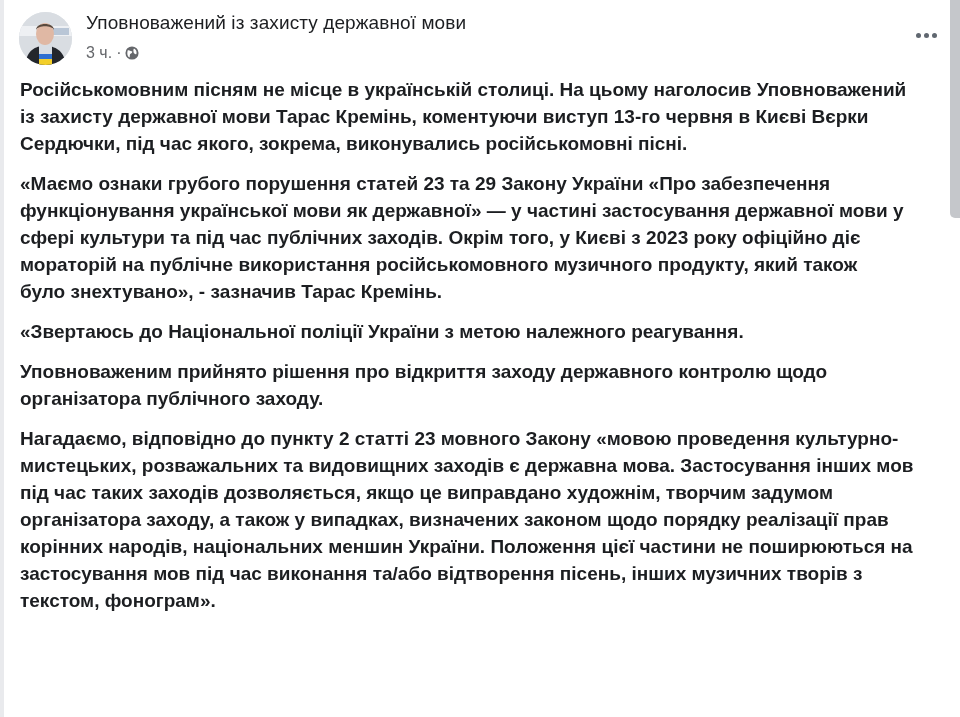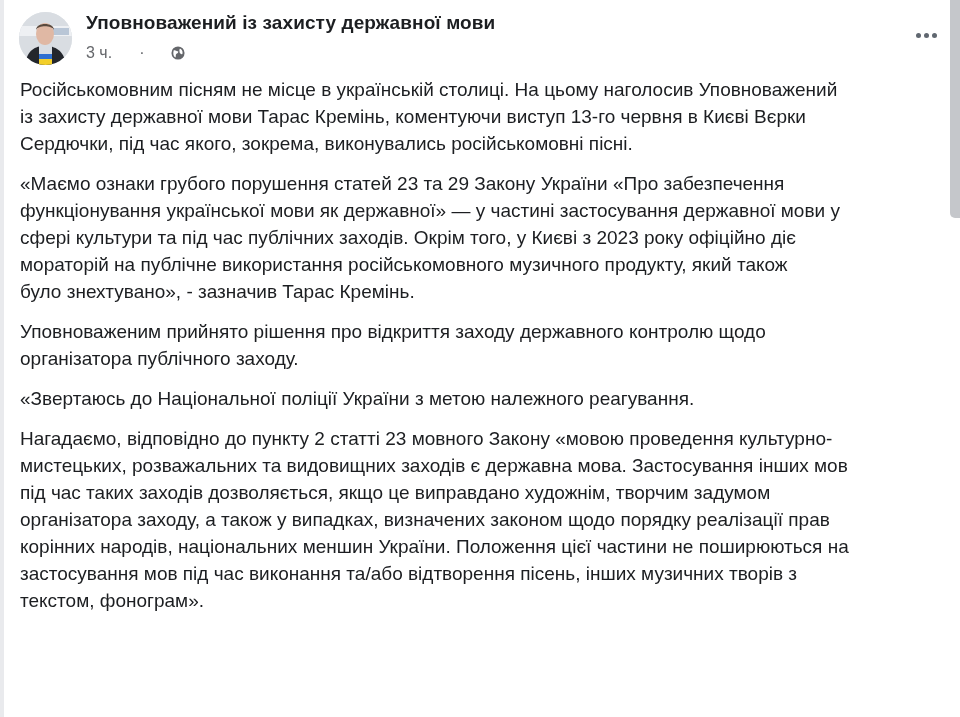--- a/index.html
+++ b/index.html
@@ -45,34 +45,33 @@
     width: 53px; height: 53px;
     border-radius: 50%;
     overflow: hidden;
     background: #dfe3e8;
   }
   .avatar svg { display: block; }
   .author-name {
     position: absolute;
     left: 86px; top: 12px;
     font-size: 19px;
-    font-weight: bold;
+    font-weight: normal;
     color: #1c1e21;
     letter-spacing: 0.1px;
     white-space: nowrap;
   }
   .meta-row {
     position: absolute;
     left: 86px; top: 42px;
     height: 22px;
     display: flex;
     align-items: center;
     color: #65676b;
     font-size: 16px;
-    gap: 23px;
   }
   .meta-row .sep { margin: 0 4px; }
   .globe {
     display: inline-block;
     width: 14px; height: 14px;
   }
   .more-button {
     position: absolute;
     left: 908px; top: 23px;
     width: 36px; height: 24px;
@@ -91,20 +90,21 @@
     position: absolute;
     left: 20px; top: 76px;
     width: 930px;
     font-size: 19px;
     line-height: 27px;
     color: #1c1e21;
   }
   .post-body p {
     margin: 0 0 13px 0;
     white-space: pre-line;
+    font-weight: bold;
   }
 </style>
 </head>
 <body>
 
 <div class="left-strip"></div>
 
 <div class="scrollbar-track">
   <div class="scrollbar-thumb"></div>
 </div>
@@ -144,23 +144,23 @@
 
 <div class="post-body">
   <p>Російськомовним пісням не місце в українській столиці. На цьому наголосив Уповноважений
 із захисту державної мови Тарас Кремінь, коментуючи виступ 13-го червня в Києві Вєрки
 Сердючки, під час якого, зокрема, виконувались російськомовні пісні.</p>
   <p>«Маємо ознаки грубого порушення статей 23 та 29 Закону України «Про забезпечення
 функціонування української мови як державної» — у частині застосування державної мови у
 сфері культури та під час публічних заходів. Окрім того, у Києві з 2023 року офіційно діє
 мораторій на публічне використання російськомовного музичного продукту, який також
 було знехтувано», - зазначив Тарас Кремінь.</p>
+  <p>«Звертаюсь до Національної поліції України з метою належного реагування.</p>
   <p>Уповноваженим прийнято рішення про відкриття заходу державного контролю щодо
 організатора публічного заходу.</p>
-  <p>«Звертаюсь до Національної поліції України з метою належного реагування.</p>
   <p>Нагадаємо, відповідно до пункту 2 статті 23 мовного Закону «мовою проведення культурно-
 мистецьких, розважальних та видовищних заходів є державна мова. Застосування інших мов
 під час таких заходів дозволяється, якщо це виправдано художнім, творчим задумом
 організатора заходу, а також у випадках, визначених законом щодо порядку реалізації прав
 корінних народів, національних меншин України. Положення цієї частини не поширюються на
 застосування мов під час виконання та/або відтворення пісень, інших музичних творів з
 текстом, фонограм».</p>
 </div>
 
 </body></html>

